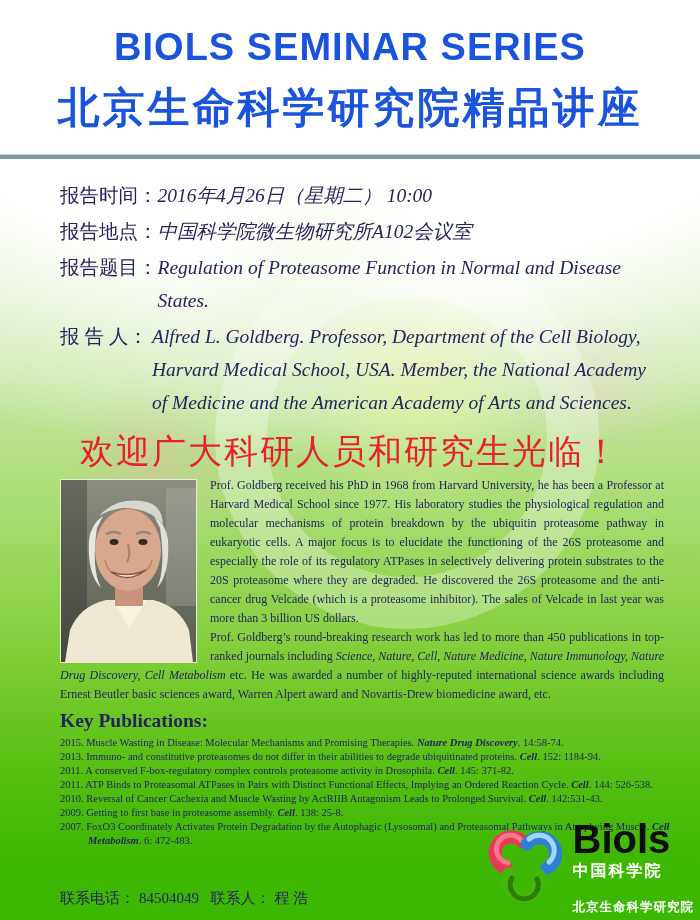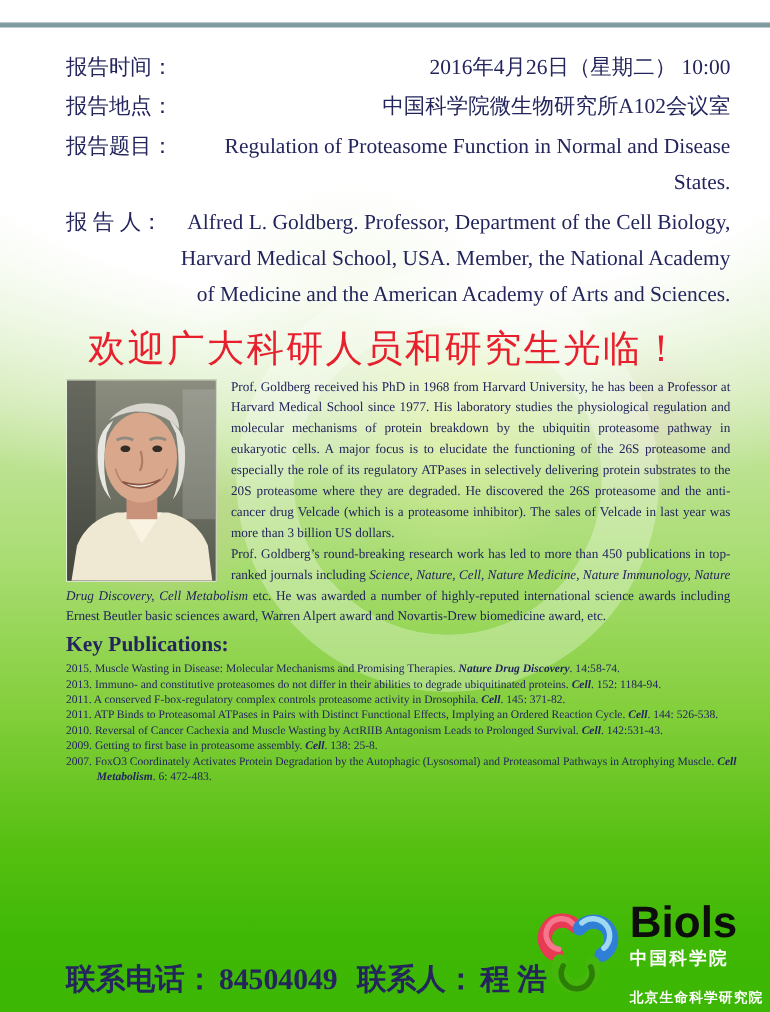--- a/index.html
+++ b/index.html
@@ -21,56 +21,60 @@
   .header{position:relative;text-align:center;padding-top:24px;}
   .title-en{margin:0;font-family:"Liberation Sans",sans-serif;font-weight:bold;
     font-size:38px;line-height:46px;color:#1a53dc;letter-spacing:1px;}
   .title-cn{margin:12px 0 0;font-family:"Liberation Sans",sans-serif;font-weight:bold;
     font-size:42px;line-height:52px;color:#1a53dc;letter-spacing:3px;}
   .divider{height:4px;background:#7f99a1;margin-top:20px;border-top:1px solid #b9c9cd;}
 
   .details{position:relative;margin:20px 36px 0 60px;color:#23255c;font-size:19.5px;}
   .drow{display:flex;line-height:33px;margin-bottom:3px;}
   .dlabel{flex:0 0 92px;white-space:nowrap;}
-  .dvalue{flex:1;text-align:right;}
+  .dvalue{flex:1;text-align:left;font-style:italic;}
 
   .welcome{position:relative;margin-top:13px;text-align:center;color:#e8202e;
     font-weight:normal;font-size:34px;line-height:40px;letter-spacing:2px;}
 
   .bio{position:relative;margin:4px 36px 0 60px;color:#23255c;
     font-size:12px;line-height:19px;text-align:justify;}
   .photo{float:left;width:135px;height:182px;margin:3px 13px 3px 0;
     border:1px solid #e2efd4;background:#6e7164;}
   .bio p{margin:0;}
   .seg-i{font-style:italic;}
   .seg-bi{font-weight:bold;font-style:italic;text-align:center;}
 
   .pubs{position:relative;margin:6px 8px 0 60px;color:#23255c;}
   .pubs-heading{font-size:19.5px;font-weight:bold;margin:0 0 4px;}
   .pub-row{font-size:10.5px;line-height:14px;padding-left:28px;text-indent:-28px;}
 
-  .contact{position:absolute;left:60px;bottom:12px;color:#23255c;font-size:27px;white-space:nowrap;font-weight:bold;}
+  .contact{position:absolute;left:60px;bottom:12px;color:#23255c;font-size:15px;white-space:nowrap;}
   .contact span{margin-right:4px;}
 
   .logo{position:absolute;right:6px;bottom:4px;display:flex;align-items:center;}
   .logo-text{margin-left:2px;margin-top:8px;}
   .logo-name{font-family:"Liberation Sans",sans-serif;font-weight:bold;font-size:40px;
     line-height:40px;color:#0d0d0d;letter-spacing:0px;}
   .logo-cn1{font-family:"Liberation Sans",sans-serif;font-weight:bold;font-size:16px;
     color:#ffffff;margin-top:2px;letter-spacing:2px;}
   .logo-cn2{font-family:"Liberation Sans",sans-serif;font-weight:bold;font-size:12.5px;
     color:#ffffff;margin-top:17px;letter-spacing:1px;}
 </style>
 </head>
 <body>
 
 <div class="poster">
   <div class="watermark"></div>
   <div class="ring"></div>
 
+  <div class="header">
+    <h1 class="title-en">BIOLS SEMINAR SERIES</h1>
+    <h2 class="title-cn">北京生命科学研究院精品讲座</h2>
+  </div>
   <div class="divider"></div>
 
   <div class="details">
     <div class="drow">
       <span class="dlabel">报告时间：</span>
       <span class="dvalue">2016年4月26日（星期二） 10:00</span>
     </div>
     <div class="drow">
       <span class="dlabel">报告地点：</span>
       <span class="dvalue">中国科学院微生物研究所A102会议室</span>

